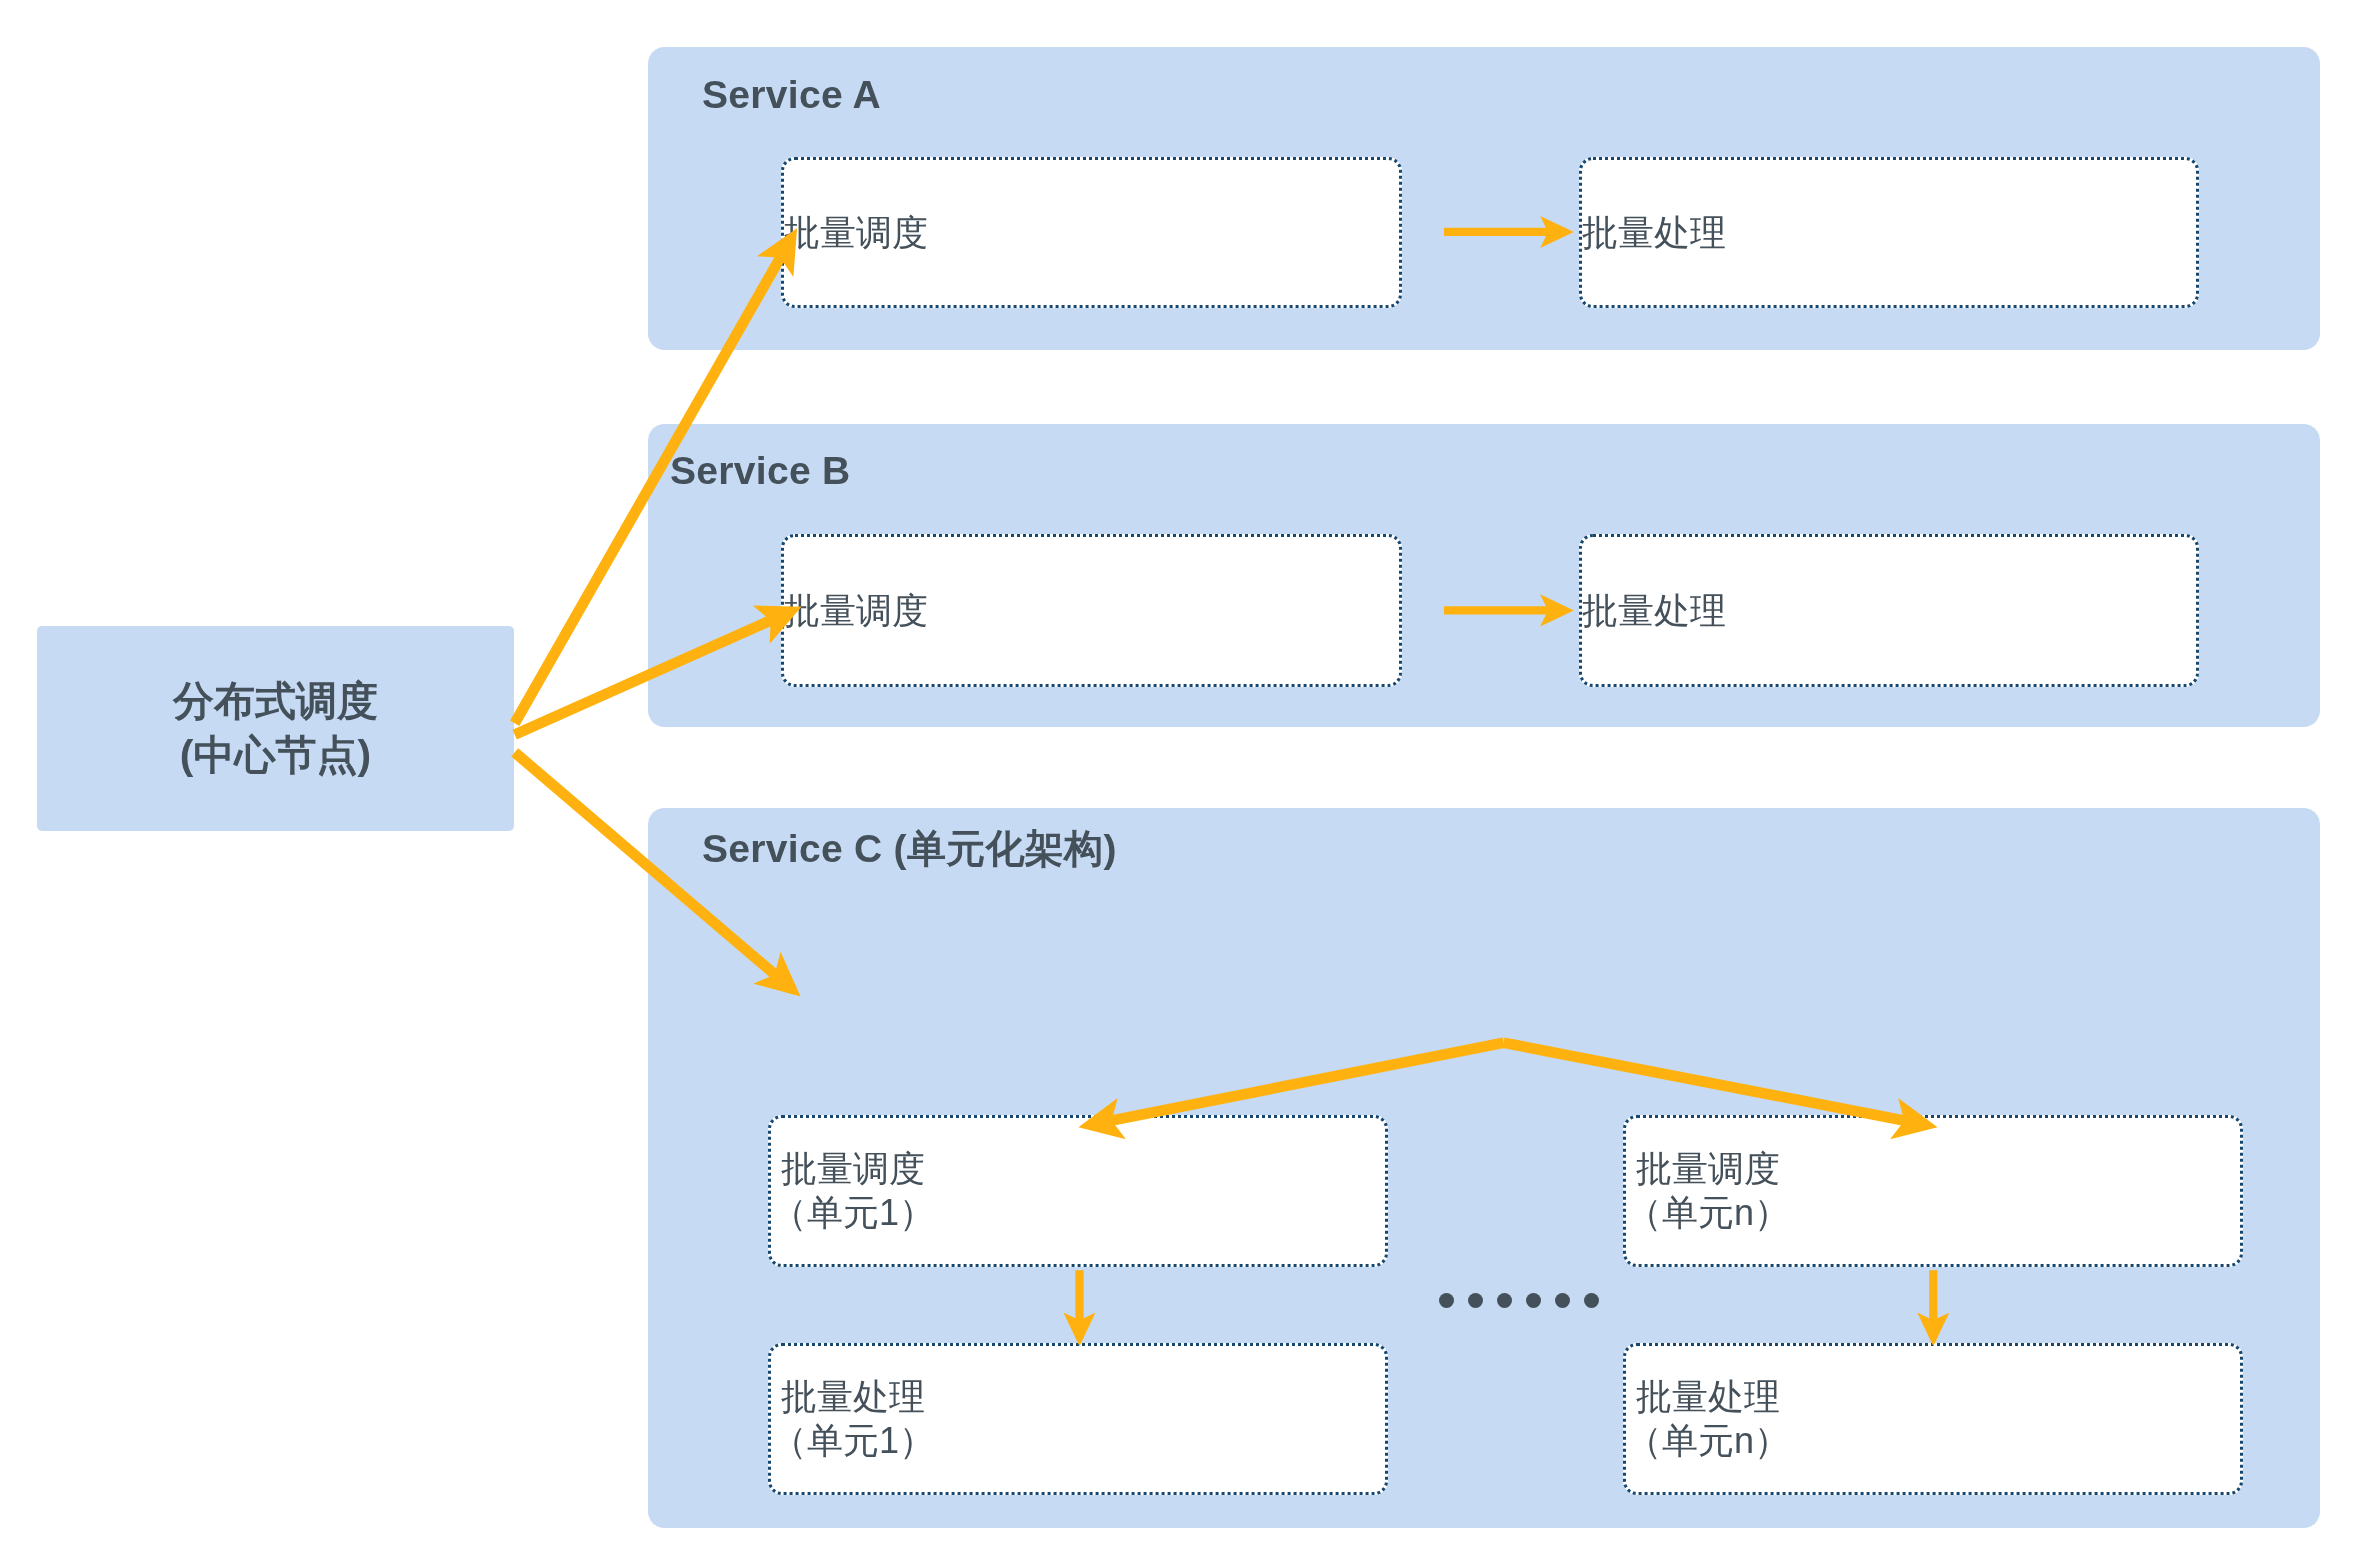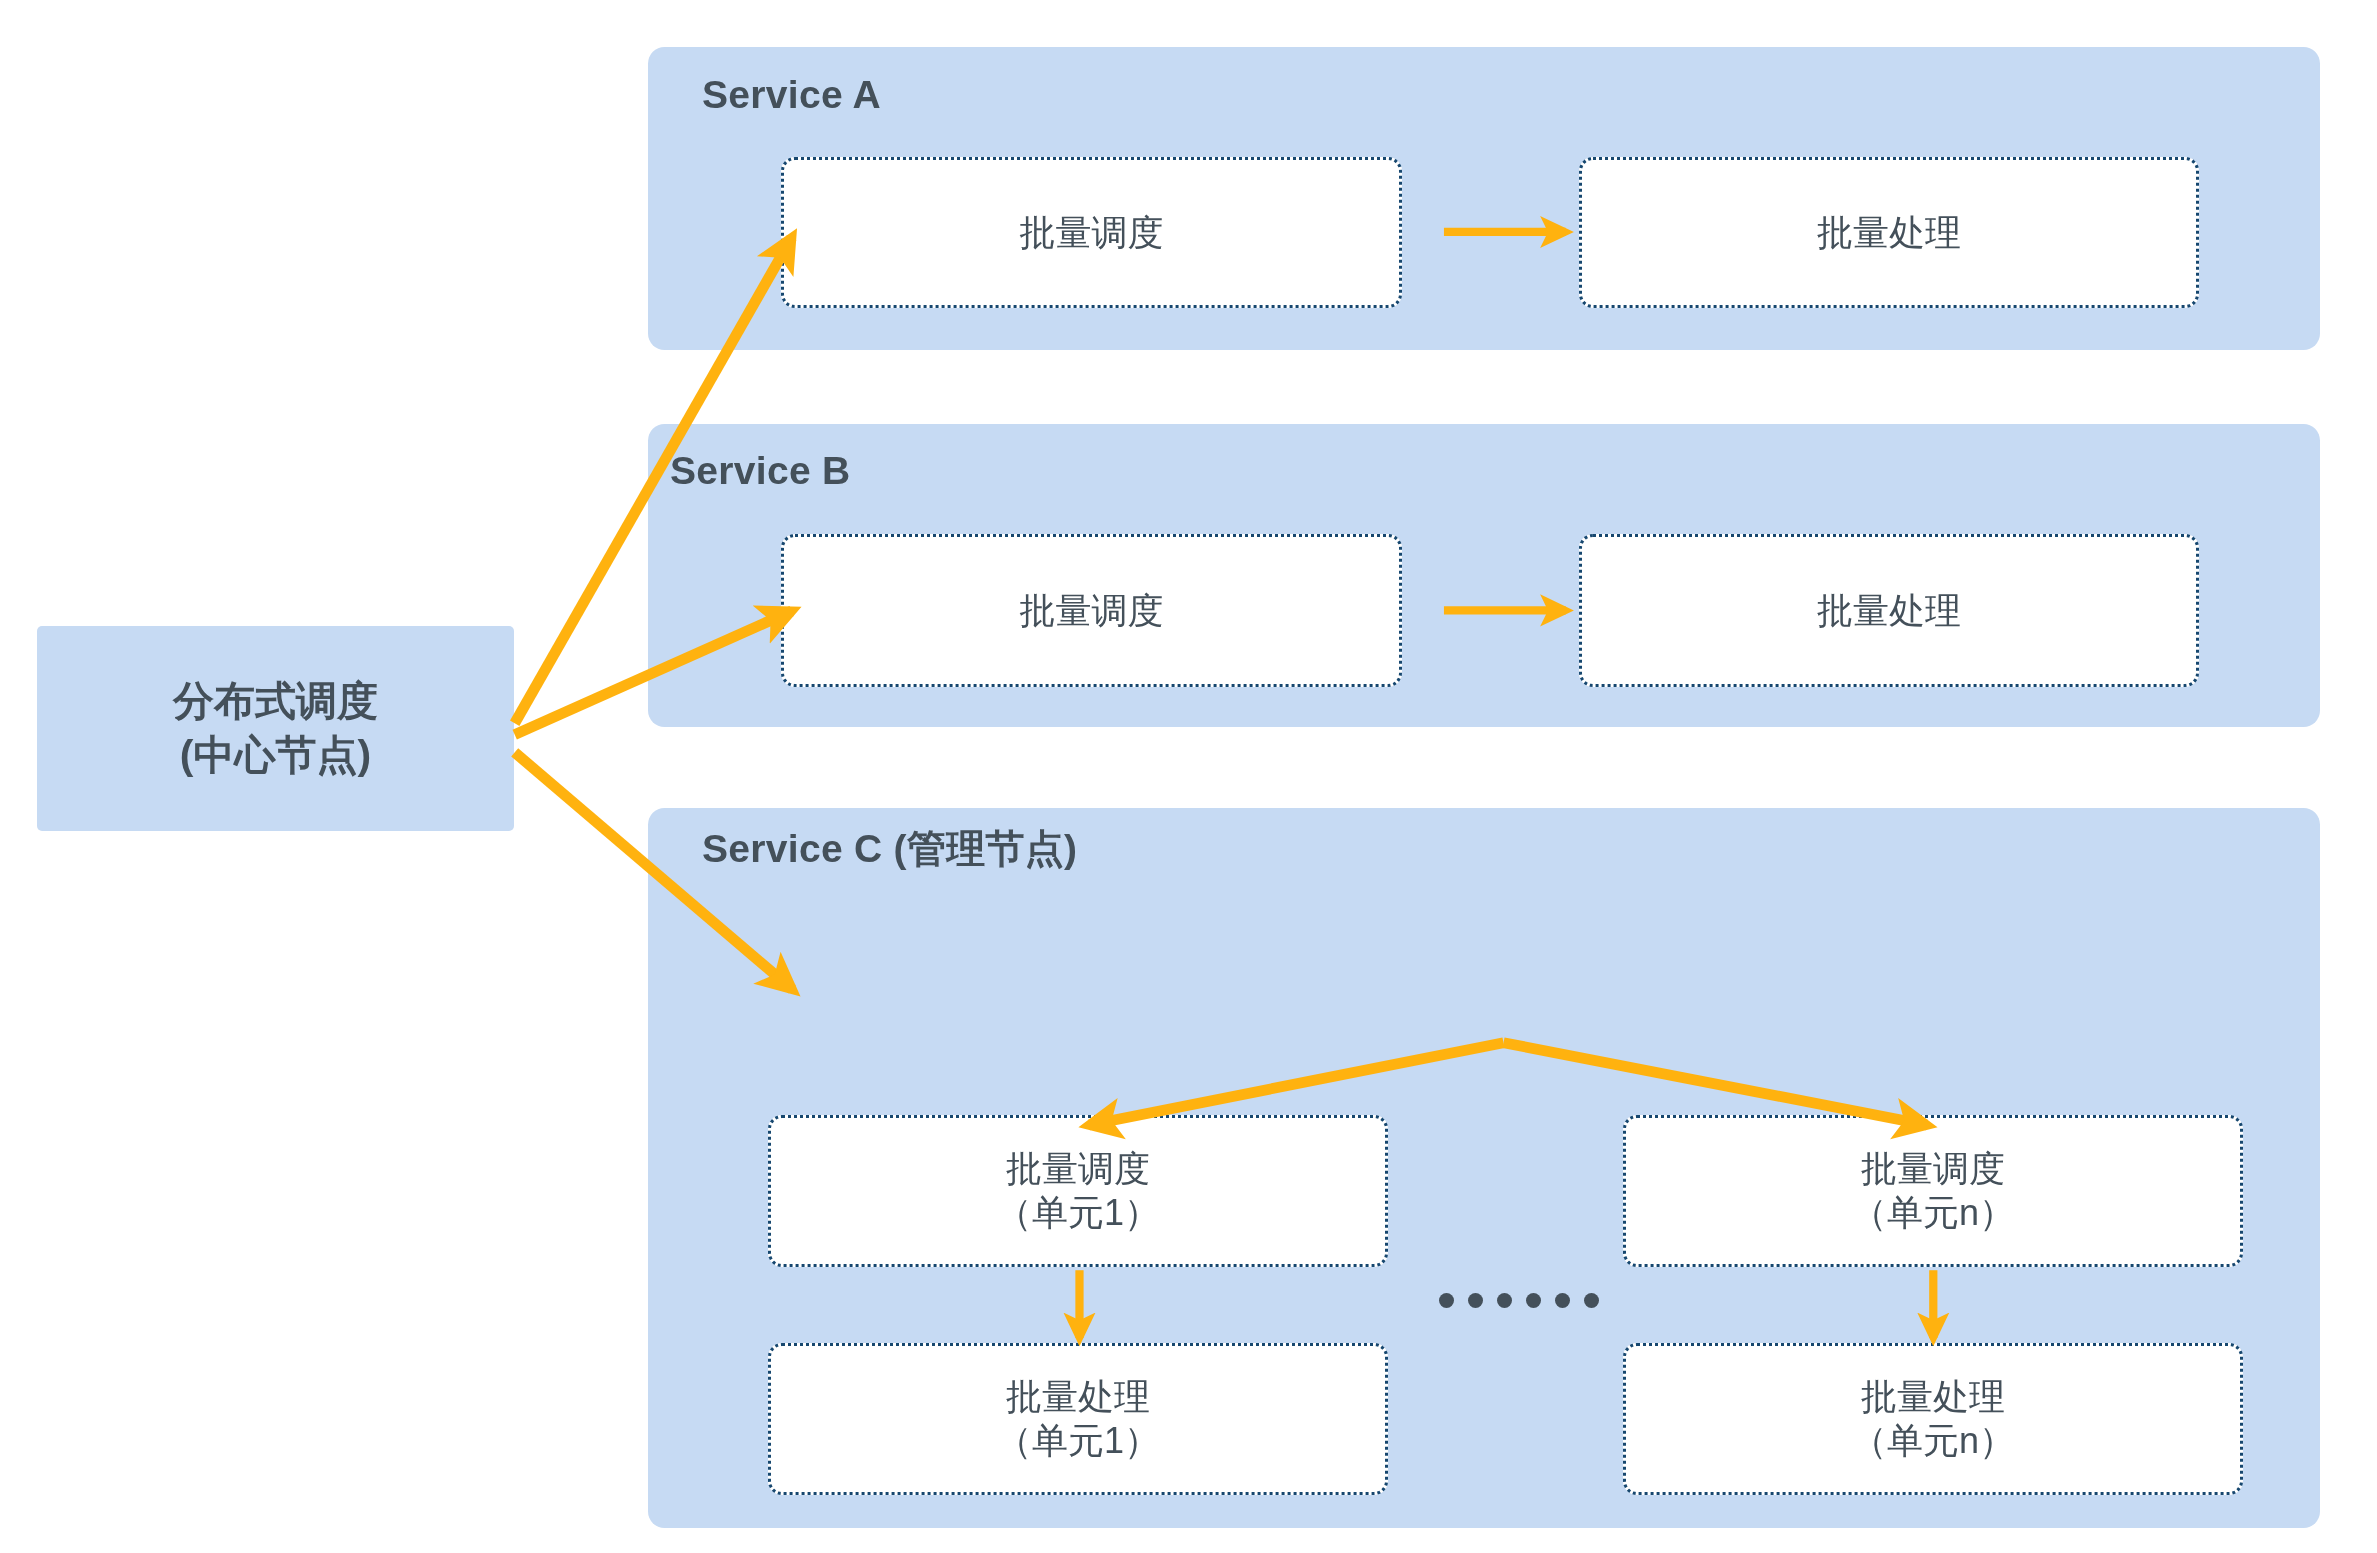--- a/index.html
+++ b/index.html
@@ -37,21 +37,20 @@
 
   
   .node {
     position: absolute;
     background: #ffffff;
     border: 3.2px dotted #16476f;
     border-radius: 14px;
     box-sizing: border-box;
     display: flex;
     align-items: center;
-    justify-content: center;
     text-align: center;
   }
   .node-label {
     font-size: 36px;
     color: #44505a;
     line-height: 1.22;
     white-space: pre-line;
   }
 
   
@@ -117,21 +116,21 @@
 
   <div class="node" style="left:781px; top:522px; width:621px; height:153px;">
     <span class="node-label">批量调度</span>
   </div>
 
   <div class="node" style="left:1579px; top:522px; width:620px; height:153px;">
     <span class="node-label">批量处理</span>
   </div>
 
   <div class="panel" style="left:648px; top:796px; width:1672px; height:720px;"></div>
-  <div class="panel-title" style="left:702px; top:817px;">Service C (管理节点)</div>
+  <div class="panel-title" style="left:702px; top:817px;">Service C (单元化架构)</div>
 
 
   <div class="node" style="left:768px; top:1103px; width:620px; height:152px;">
     <span class="node-label">批量调度
 （单元1）</span>
   </div>
 
   <div class="node" style="left:1623px; top:1103px; width:620px; height:152px;">
     <span class="node-label">批量调度
 （单元n）</span>

